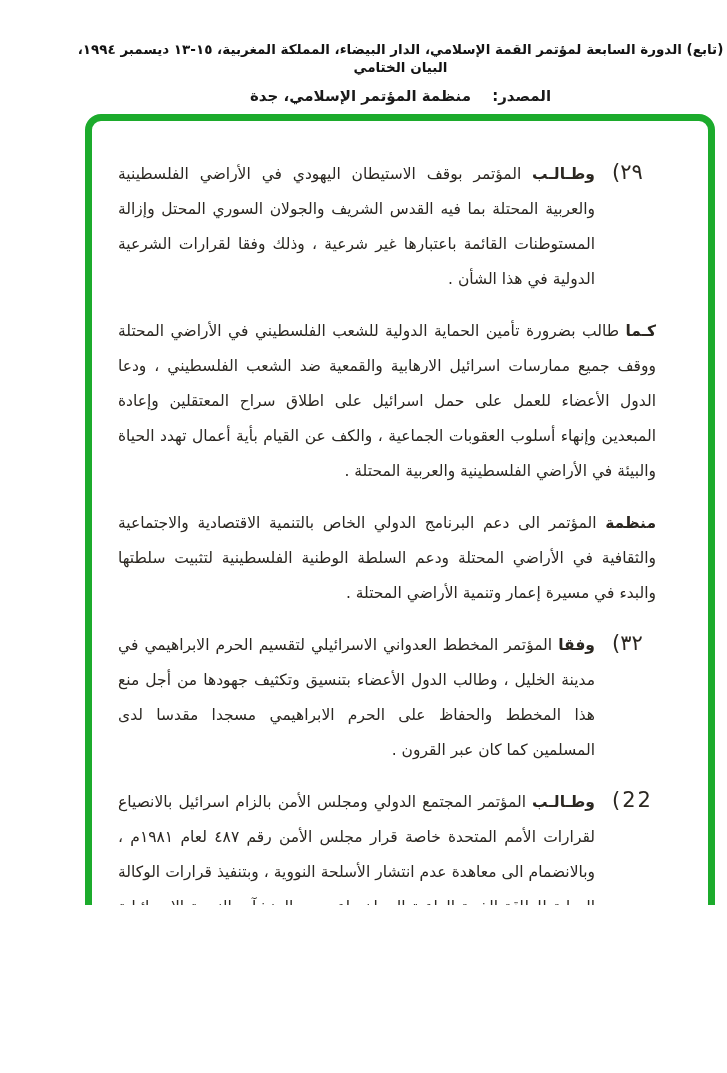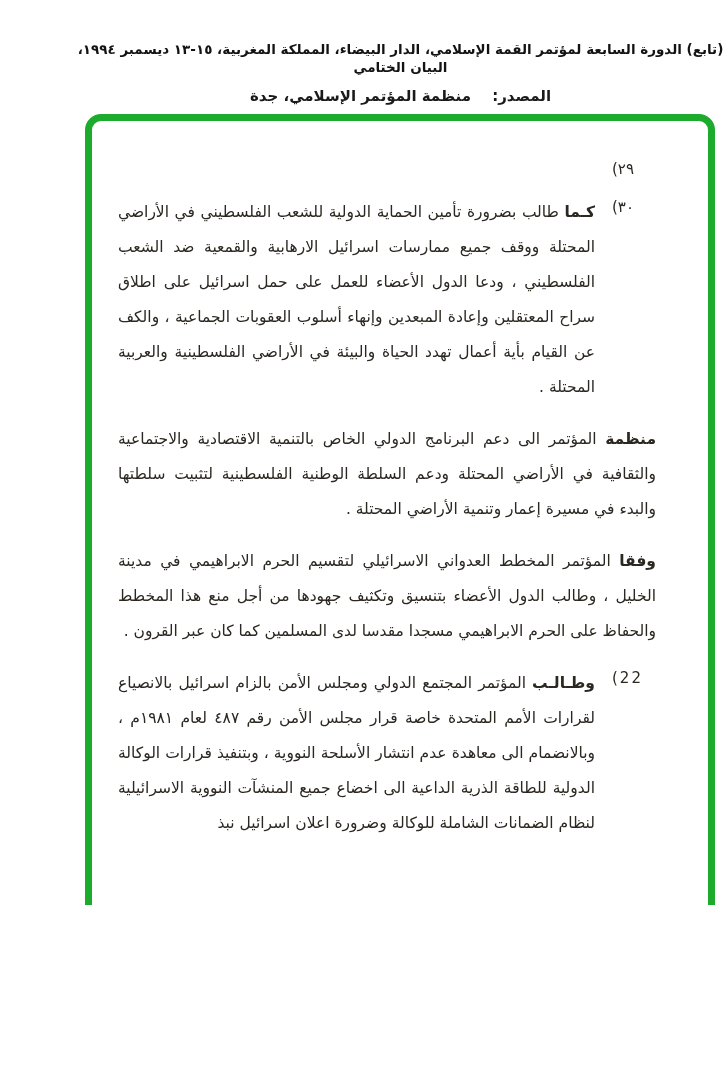--- a/index.html
+++ b/index.html
@@ -13,21 +13,21 @@
   .src-label { margin-left:16px; }
   .frame {
     position:absolute; left:48px; top:114px; width:630px; height:906px;
     box-sizing:border-box; border:7px solid #1cab2c; border-radius:16px;
     overflow:hidden; background:#ffffff;
   }
   .paragraphs { direction:rtl; padding:36px 52px 0 26px; }
   .para { display:flex; gap:17px; margin-bottom:17px; }
   .para-num {
     flex:0 0 44px; direction:ltr; unicode-bidi:bidi-override;
-    text-align:left; font-size:15px; padding-top:3px; letter-spacing:2px;
+    text-align:left; font-size:21px; padding-top:3px; letter-spacing:2px;
     color:#2b2721; white-space:nowrap;
   }
   .para-body {
     margin:0; flex:1; font-size:15.5px; line-height:35px;
     text-align:justify; color:#2b2721;
   }
   .lead { font-weight:bold; }
   .doc-footer { position:absolute; left:0; right:0; top:1032px; text-align:center; }
   .page-num { font-size:14px; font-weight:bold; letter-spacing:3px; color:#1a1a1a; }
 </style>
@@ -41,32 +41,33 @@
     <div class="doc-source">
       <span class="src-label">المصدر:</span>
       <span class="src-value">منظمة المؤتمر الإسلامي، جدة</span>
     </div>
   </header>
 
   <div class="frame" style="border-color: rgb(28, 171, 44);">
     <div class="paragraphs" id="paragraph-list">
   <div class="para">
     <span class="para-num">(٢٩</span>
+    <p class="para-body"><b class="lead">وطـالـب</b><span> المؤتمر بوقف الاستيطان اليهودي في الأراضي الفلسطينية والعربية المحتلة بما فيه القدس الشريف والجولان السوري المحتل وإزالة المستوطنات القائمة باعتبارها غير شرعية ، وذلك وفقا لقرارات الشرعية الدولية في هذا الشأن .</span></p>
   </div>
 
   <div class="para">
-    <span class="para-num">(٣٠</span>
     <p class="para-body"><b class="lead">كـما</b><span> طالب بضرورة تأمين الحماية الدولية للشعب الفلسطيني في الأراضي المحتلة ووقف جميع ممارسات اسرائيل الارهابية والقمعية ضد الشعب الفلسطيني ، ودعا الدول الأعضاء للعمل على حمل اسرائيل على اطلاق سراح المعتقلين وإعادة المبعدين وإنهاء أسلوب العقوبات الجماعية ، والكف عن القيام بأية أعمال تهدد الحياة والبيئة في الأراضي الفلسطينية والعربية المحتلة .</span></p>
   </div>
 
   <div class="para">
     <p class="para-body"><b class="lead">منظمة</b><span> المؤتمر الى دعم البرنامج الدولي الخاص بالتنمية الاقتصادية والاجتماعية والثقافية في الأراضي المحتلة ودعم السلطة الوطنية الفلسطينية لتثبيت سلطتها والبدء في مسيرة إعمار وتنمية الأراضي المحتلة .</span></p>
   </div>
 
   <div class="para">
+    <span class="para-num">(٣٢</span>
     <p class="para-body"><b class="lead">وفقا</b><span> المؤتمر المخطط العدواني الاسرائيلي لتقسيم الحرم الابراهيمي في مدينة الخليل ، وطالب الدول الأعضاء بتنسيق وتكثيف جهودها من أجل منع هذا المخطط والحفاظ على الحرم الابراهيمي مسجدا مقدسا لدى المسلمين كما كان عبر القرون .</span></p>
   </div>
 
   <div class="para">
     <span class="para-num">(22</span>
     <p class="para-body"><b class="lead">وطـالـب</b><span> المؤتمر المجتمع الدولي ومجلس الأمن بالزام اسرائيل بالانصياع لقرارات الأمم المتحدة خاصة قرار مجلس الأمن رقم ٤٨٧ لعام ١٩٨١م ، وبالانضمام الى معاهدة عدم انتشار الأسلحة النووية ، وبتنفيذ قرارات الوكالة الدولية للطاقة الذرية الداعية الى اخضاع جميع المنشآت النووية الاسرائيلية لنظام الضمانات الشاملة للوكالة وضرورة اعلان اسرائيل نبذ</span></p>
   </div>
 </div>
   </div>
 

